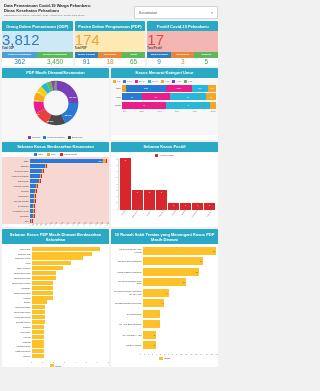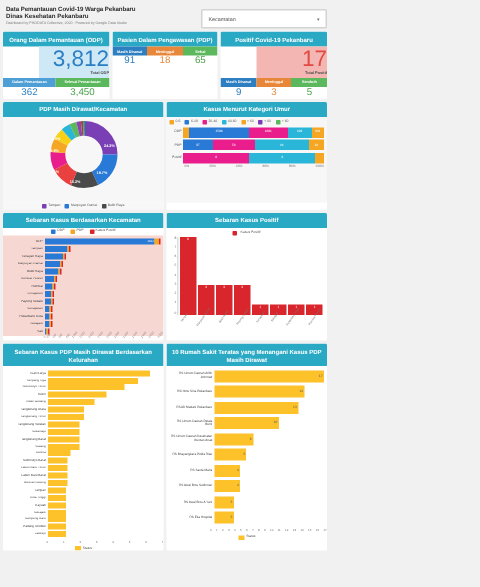--- a/index.html
+++ b/index.html
@@ -35,21 +35,21 @@
   
   .kpi-row { display: flex; gap: 2px; margin-top: 2px; }
   .kpi { flex: 1 1 0; background: #fff; border-radius: 1px; overflow: hidden; }
   .kpi-head {
     color: #fff; font-size: 4px; font-weight: bold; text-align: center;
     padding: 2.5px 1px; line-height: 5px;
   }
   .kpi-odp .kpi-head { background: #2aa9c4; }
   .kpi-pdp .kpi-head { background: #2aa9c4; }
   .kpi-pos .kpi-head { background: #2aa9c4; }
-  .kpi-body { padding: 1px 0 1.5px; text-align: right; margin-left: 24px; }
+  .kpi-body { padding: 1px 0 1.5px; text-align: left; }
   .kpi-odp .kpi-body { background: #cfe8f5; }
   .kpi-pdp .kpi-body { background: #fde9b4; }
   .kpi-pos .kpi-body { background: #f4b6b2; }
   .kpi-num { font-size: 15px; font-weight: normal; line-height: 16px; }
   .kpi-odp .kpi-num { color: #2a7fc4; }
   .kpi-pdp .kpi-num { color: #f0a33a; }
   .kpi-pos .kpi-num { color: #e04a42; }
   .kpi-cap { font-size: 2.6px; font-weight: bold; color: #4a4a4a; margin-top: -1px; }
 
   .seg-row { display: flex; }
@@ -182,20 +182,24 @@
         </div>
         <div class="seg">
           <div class="seg-lbl bg-green">Selesai Pemantauan</div>
           <div class="seg-val c-green">3,450</div>
         </div>
       </div>
     </div>
 
     <div class="kpi kpi-pdp">
       <div class="kpi-head">Pasien Dalam Pengawasan (PDP)</div>
+      <div class="kpi-body">
+        <div class="kpi-num">174</div>
+        <div class="kpi-cap">Total PDP</div>
+      </div>
       <div class="seg-row">
         <div class="seg">
           <div class="seg-lbl bg-dblue">Masih Dirawat</div>
           <div class="seg-val c-blue">91</div>
         </div>
         <div class="seg">
           <div class="seg-lbl bg-orange">Meninggal</div>
           <div class="seg-val c-orange">18</div>
         </div>
         <div class="seg">

